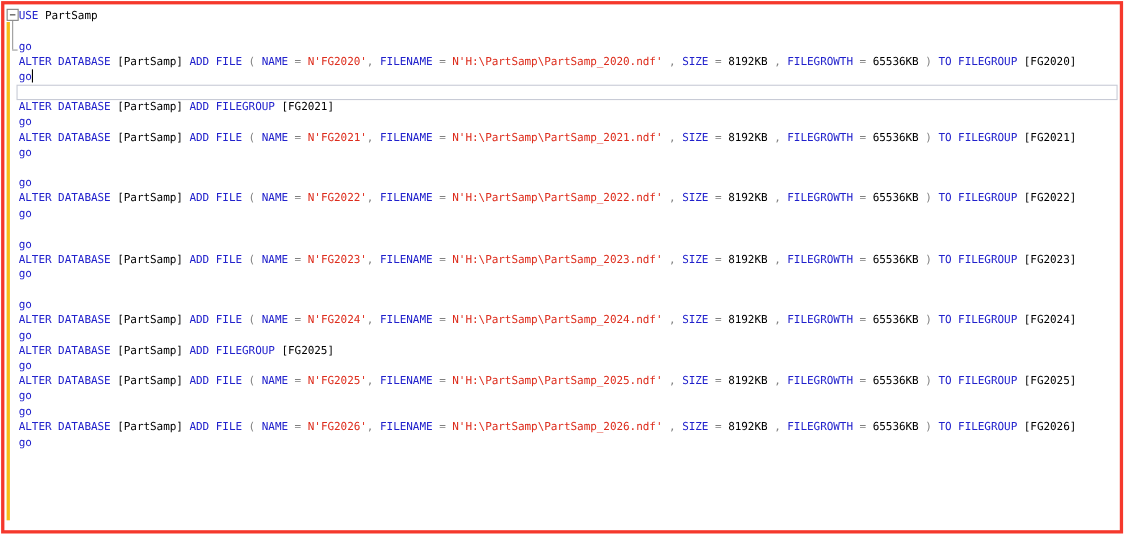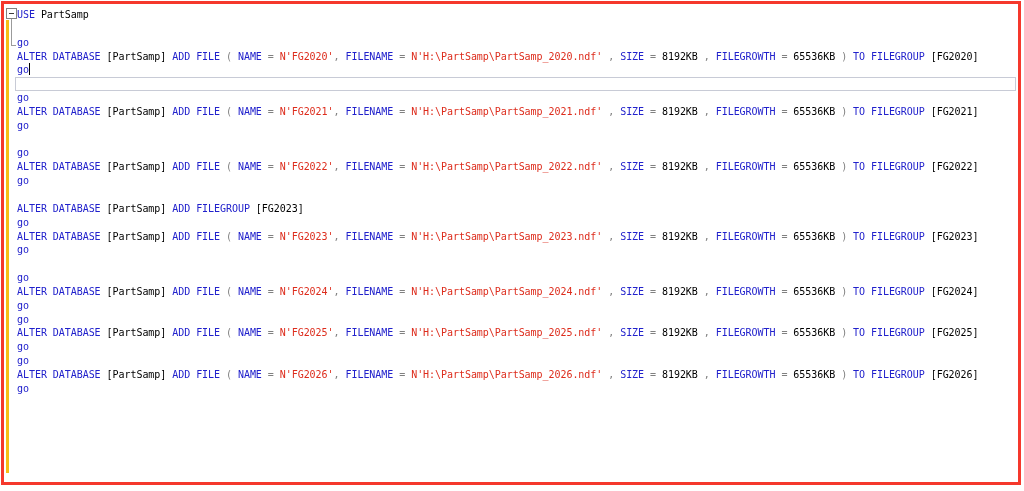--- a/index.html
+++ b/index.html
@@ -31,36 +31,37 @@
     <span class="minus"></span>
   </div>
   <div class="active-line-box" style="border-color: rgb(200, 203, 214);"></div>
   <div class="code" id="code">
       <div class="line"><span style="color: rgb(33, 33, 204);">USE </span><span style="color: rgb(0, 0, 0);">PartSamp</span></div>
       <div class="line"></div>
       <div class="line"><span style="color: rgb(33, 33, 204);">go</span></div>
       <div class="line"><span style="color: rgb(33, 33, 204);">ALTER DATABASE </span><span style="color: rgb(0, 0, 0);">[PartSamp] </span><span style="color: rgb(33, 33, 204);">ADD FILE </span><span style="color: rgb(128, 128, 128);">( </span><span style="color: rgb(33, 33, 204);">NAME </span><span style="color: rgb(128, 128, 128);">= </span><span style="color: rgb(221, 44, 28);">N'FG2020'</span><span style="color: rgb(128, 128, 128);">, </span><span style="color: rgb(33, 33, 204);">FILENAME </span><span style="color: rgb(128, 128, 128);">= </span><span style="color: rgb(221, 44, 28);">N'H:\PartSamp\PartSamp_2020.ndf'</span><span style="color: rgb(128, 128, 128);"> , </span><span style="color: rgb(33, 33, 204);">SIZE </span><span style="color: rgb(128, 128, 128);">= </span><span style="color: rgb(0, 0, 0);">8192KB</span><span style="color: rgb(128, 128, 128);"> , </span><span style="color: rgb(33, 33, 204);">FILEGROWTH </span><span style="color: rgb(128, 128, 128);">= </span><span style="color: rgb(0, 0, 0);">65536KB</span><span style="color: rgb(128, 128, 128);"> ) </span><span style="color: rgb(33, 33, 204);">TO FILEGROUP </span><span style="color: rgb(0, 0, 0);">[FG2020]</span></div>
       <div class="line"><span style="color: rgb(33, 33, 204);">go</span><span class="caret" style="background: rgb(0, 0, 0);"></span></div>
       <div class="line"></div>
+      <div class="line"><span style="color: rgb(33, 33, 204);">ALTER DATABASE </span><span style="color: rgb(0, 0, 0);">[PartSamp] </span><span style="color: rgb(33, 33, 204);">ADD FILEGROUP </span><span style="color: rgb(0, 0, 0);">[FG2021]</span></div>
       <div class="line"><span style="color: rgb(33, 33, 204);">go</span></div>
       <div class="line"><span style="color: rgb(33, 33, 204);">ALTER DATABASE </span><span style="color: rgb(0, 0, 0);">[PartSamp] </span><span style="color: rgb(33, 33, 204);">ADD FILE </span><span style="color: rgb(128, 128, 128);">( </span><span style="color: rgb(33, 33, 204);">NAME </span><span style="color: rgb(128, 128, 128);">= </span><span style="color: rgb(221, 44, 28);">N'FG2021'</span><span style="color: rgb(128, 128, 128);">, </span><span style="color: rgb(33, 33, 204);">FILENAME </span><span style="color: rgb(128, 128, 128);">= </span><span style="color: rgb(221, 44, 28);">N'H:\PartSamp\PartSamp_2021.ndf'</span><span style="color: rgb(128, 128, 128);"> , </span><span style="color: rgb(33, 33, 204);">SIZE </span><span style="color: rgb(128, 128, 128);">= </span><span style="color: rgb(0, 0, 0);">8192KB</span><span style="color: rgb(128, 128, 128);"> , </span><span style="color: rgb(33, 33, 204);">FILEGROWTH </span><span style="color: rgb(128, 128, 128);">= </span><span style="color: rgb(0, 0, 0);">65536KB</span><span style="color: rgb(128, 128, 128);"> ) </span><span style="color: rgb(33, 33, 204);">TO FILEGROUP </span><span style="color: rgb(0, 0, 0);">[FG2021]</span></div>
       <div class="line"><span style="color: rgb(33, 33, 204);">go</span></div>
       <div class="line"></div>
       <div class="line"><span style="color: rgb(33, 33, 204);">go</span></div>
       <div class="line"><span style="color: rgb(33, 33, 204);">ALTER DATABASE </span><span style="color: rgb(0, 0, 0);">[PartSamp] </span><span style="color: rgb(33, 33, 204);">ADD FILE </span><span style="color: rgb(128, 128, 128);">( </span><span style="color: rgb(33, 33, 204);">NAME </span><span style="color: rgb(128, 128, 128);">= </span><span style="color: rgb(221, 44, 28);">N'FG2022'</span><span style="color: rgb(128, 128, 128);">, </span><span style="color: rgb(33, 33, 204);">FILENAME </span><span style="color: rgb(128, 128, 128);">= </span><span style="color: rgb(221, 44, 28);">N'H:\PartSamp\PartSamp_2022.ndf'</span><span style="color: rgb(128, 128, 128);"> , </span><span style="color: rgb(33, 33, 204);">SIZE </span><span style="color: rgb(128, 128, 128);">= </span><span style="color: rgb(0, 0, 0);">8192KB</span><span style="color: rgb(128, 128, 128);"> , </span><span style="color: rgb(33, 33, 204);">FILEGROWTH </span><span style="color: rgb(128, 128, 128);">= </span><span style="color: rgb(0, 0, 0);">65536KB</span><span style="color: rgb(128, 128, 128);"> ) </span><span style="color: rgb(33, 33, 204);">TO FILEGROUP </span><span style="color: rgb(0, 0, 0);">[FG2022]</span></div>
       <div class="line"><span style="color: rgb(33, 33, 204);">go</span></div>
       <div class="line"></div>
-      <div class="line"><span style="color: rgb(33, 33, 204);">ALTER DATABASE </span><span style="color: rgb(0, 0, 0);">[PartSamp] </span><span style="color: rgb(33, 33, 204);">ADD FILEGROUP </span><span style="color: rgb(0, 0, 0);">[FG2023]</span></div>
       <div class="line"><span style="color: rgb(33, 33, 204);">go</span></div>
       <div class="line"><span style="color: rgb(33, 33, 204);">ALTER DATABASE </span><span style="color: rgb(0, 0, 0);">[PartSamp] </span><span style="color: rgb(33, 33, 204);">ADD FILE </span><span style="color: rgb(128, 128, 128);">( </span><span style="color: rgb(33, 33, 204);">NAME </span><span style="color: rgb(128, 128, 128);">= </span><span style="color: rgb(221, 44, 28);">N'FG2023'</span><span style="color: rgb(128, 128, 128);">, </span><span style="color: rgb(33, 33, 204);">FILENAME </span><span style="color: rgb(128, 128, 128);">= </span><span style="color: rgb(221, 44, 28);">N'H:\PartSamp\PartSamp_2023.ndf'</span><span style="color: rgb(128, 128, 128);"> , </span><span style="color: rgb(33, 33, 204);">SIZE </span><span style="color: rgb(128, 128, 128);">= </span><span style="color: rgb(0, 0, 0);">8192KB</span><span style="color: rgb(128, 128, 128);"> , </span><span style="color: rgb(33, 33, 204);">FILEGROWTH </span><span style="color: rgb(128, 128, 128);">= </span><span style="color: rgb(0, 0, 0);">65536KB</span><span style="color: rgb(128, 128, 128);"> ) </span><span style="color: rgb(33, 33, 204);">TO FILEGROUP </span><span style="color: rgb(0, 0, 0);">[FG2023]</span></div>
       <div class="line"><span style="color: rgb(33, 33, 204);">go</span></div>
       <div class="line"></div>
       <div class="line"><span style="color: rgb(33, 33, 204);">go</span></div>
       <div class="line"><span style="color: rgb(33, 33, 204);">ALTER DATABASE </span><span style="color: rgb(0, 0, 0);">[PartSamp] </span><span style="color: rgb(33, 33, 204);">ADD FILE </span><span style="color: rgb(128, 128, 128);">( </span><span style="color: rgb(33, 33, 204);">NAME </span><span style="color: rgb(128, 128, 128);">= </span><span style="color: rgb(221, 44, 28);">N'FG2024'</span><span style="color: rgb(128, 128, 128);">, </span><span style="color: rgb(33, 33, 204);">FILENAME </span><span style="color: rgb(128, 128, 128);">= </span><span style="color: rgb(221, 44, 28);">N'H:\PartSamp\PartSamp_2024.ndf'</span><span style="color: rgb(128, 128, 128);"> , </span><span style="color: rgb(33, 33, 204);">SIZE </span><span style="color: rgb(128, 128, 128);">= </span><span style="color: rgb(0, 0, 0);">8192KB</span><span style="color: rgb(128, 128, 128);"> , </span><span style="color: rgb(33, 33, 204);">FILEGROWTH </span><span style="color: rgb(128, 128, 128);">= </span><span style="color: rgb(0, 0, 0);">65536KB</span><span style="color: rgb(128, 128, 128);"> ) </span><span style="color: rgb(33, 33, 204);">TO FILEGROUP </span><span style="color: rgb(0, 0, 0);">[FG2024]</span></div>
       <div class="line"><span style="color: rgb(33, 33, 204);">go</span></div>
+      <div class="line"><span style="color: rgb(33, 33, 204);">ALTER DATABASE </span><span style="color: rgb(0, 0, 0);">[PartSamp] </span><span style="color: rgb(33, 33, 204);">ADD FILEGROUP </span><span style="color: rgb(0, 0, 0);">[FG2025]</span></div>
       <div class="line"><span style="color: rgb(33, 33, 204);">go</span></div>
       <div class="line"><span style="color: rgb(33, 33, 204);">ALTER DATABASE </span><span style="color: rgb(0, 0, 0);">[PartSamp] </span><span style="color: rgb(33, 33, 204);">ADD FILE </span><span style="color: rgb(128, 128, 128);">( </span><span style="color: rgb(33, 33, 204);">NAME </span><span style="color: rgb(128, 128, 128);">= </span><span style="color: rgb(221, 44, 28);">N'FG2025'</span><span style="color: rgb(128, 128, 128);">, </span><span style="color: rgb(33, 33, 204);">FILENAME </span><span style="color: rgb(128, 128, 128);">= </span><span style="color: rgb(221, 44, 28);">N'H:\PartSamp\PartSamp_2025.ndf'</span><span style="color: rgb(128, 128, 128);"> , </span><span style="color: rgb(33, 33, 204);">SIZE </span><span style="color: rgb(128, 128, 128);">= </span><span style="color: rgb(0, 0, 0);">8192KB</span><span style="color: rgb(128, 128, 128);"> , </span><span style="color: rgb(33, 33, 204);">FILEGROWTH </span><span style="color: rgb(128, 128, 128);">= </span><span style="color: rgb(0, 0, 0);">65536KB</span><span style="color: rgb(128, 128, 128);"> ) </span><span style="color: rgb(33, 33, 204);">TO FILEGROUP </span><span style="color: rgb(0, 0, 0);">[FG2025]</span></div>
       <div class="line"><span style="color: rgb(33, 33, 204);">go</span></div>
       <div class="line"><span style="color: rgb(33, 33, 204);">go</span></div>
       <div class="line"><span style="color: rgb(33, 33, 204);">ALTER DATABASE </span><span style="color: rgb(0, 0, 0);">[PartSamp] </span><span style="color: rgb(33, 33, 204);">ADD FILE </span><span style="color: rgb(128, 128, 128);">( </span><span style="color: rgb(33, 33, 204);">NAME </span><span style="color: rgb(128, 128, 128);">= </span><span style="color: rgb(221, 44, 28);">N'FG2026'</span><span style="color: rgb(128, 128, 128);">, </span><span style="color: rgb(33, 33, 204);">FILENAME </span><span style="color: rgb(128, 128, 128);">= </span><span style="color: rgb(221, 44, 28);">N'H:\PartSamp\PartSamp_2026.ndf'</span><span style="color: rgb(128, 128, 128);"> , </span><span style="color: rgb(33, 33, 204);">SIZE </span><span style="color: rgb(128, 128, 128);">= </span><span style="color: rgb(0, 0, 0);">8192KB</span><span style="color: rgb(128, 128, 128);"> , </span><span style="color: rgb(33, 33, 204);">FILEGROWTH </span><span style="color: rgb(128, 128, 128);">= </span><span style="color: rgb(0, 0, 0);">65536KB</span><span style="color: rgb(128, 128, 128);"> ) </span><span style="color: rgb(33, 33, 204);">TO FILEGROUP </span><span style="color: rgb(0, 0, 0);">[FG2026]</span></div>
       <div class="line"><span style="color: rgb(33, 33, 204);">go</span></div>
     </div>
   <div class="red-frame" style="border-color: rgb(245, 56, 44);"></div>
 </div>
 

